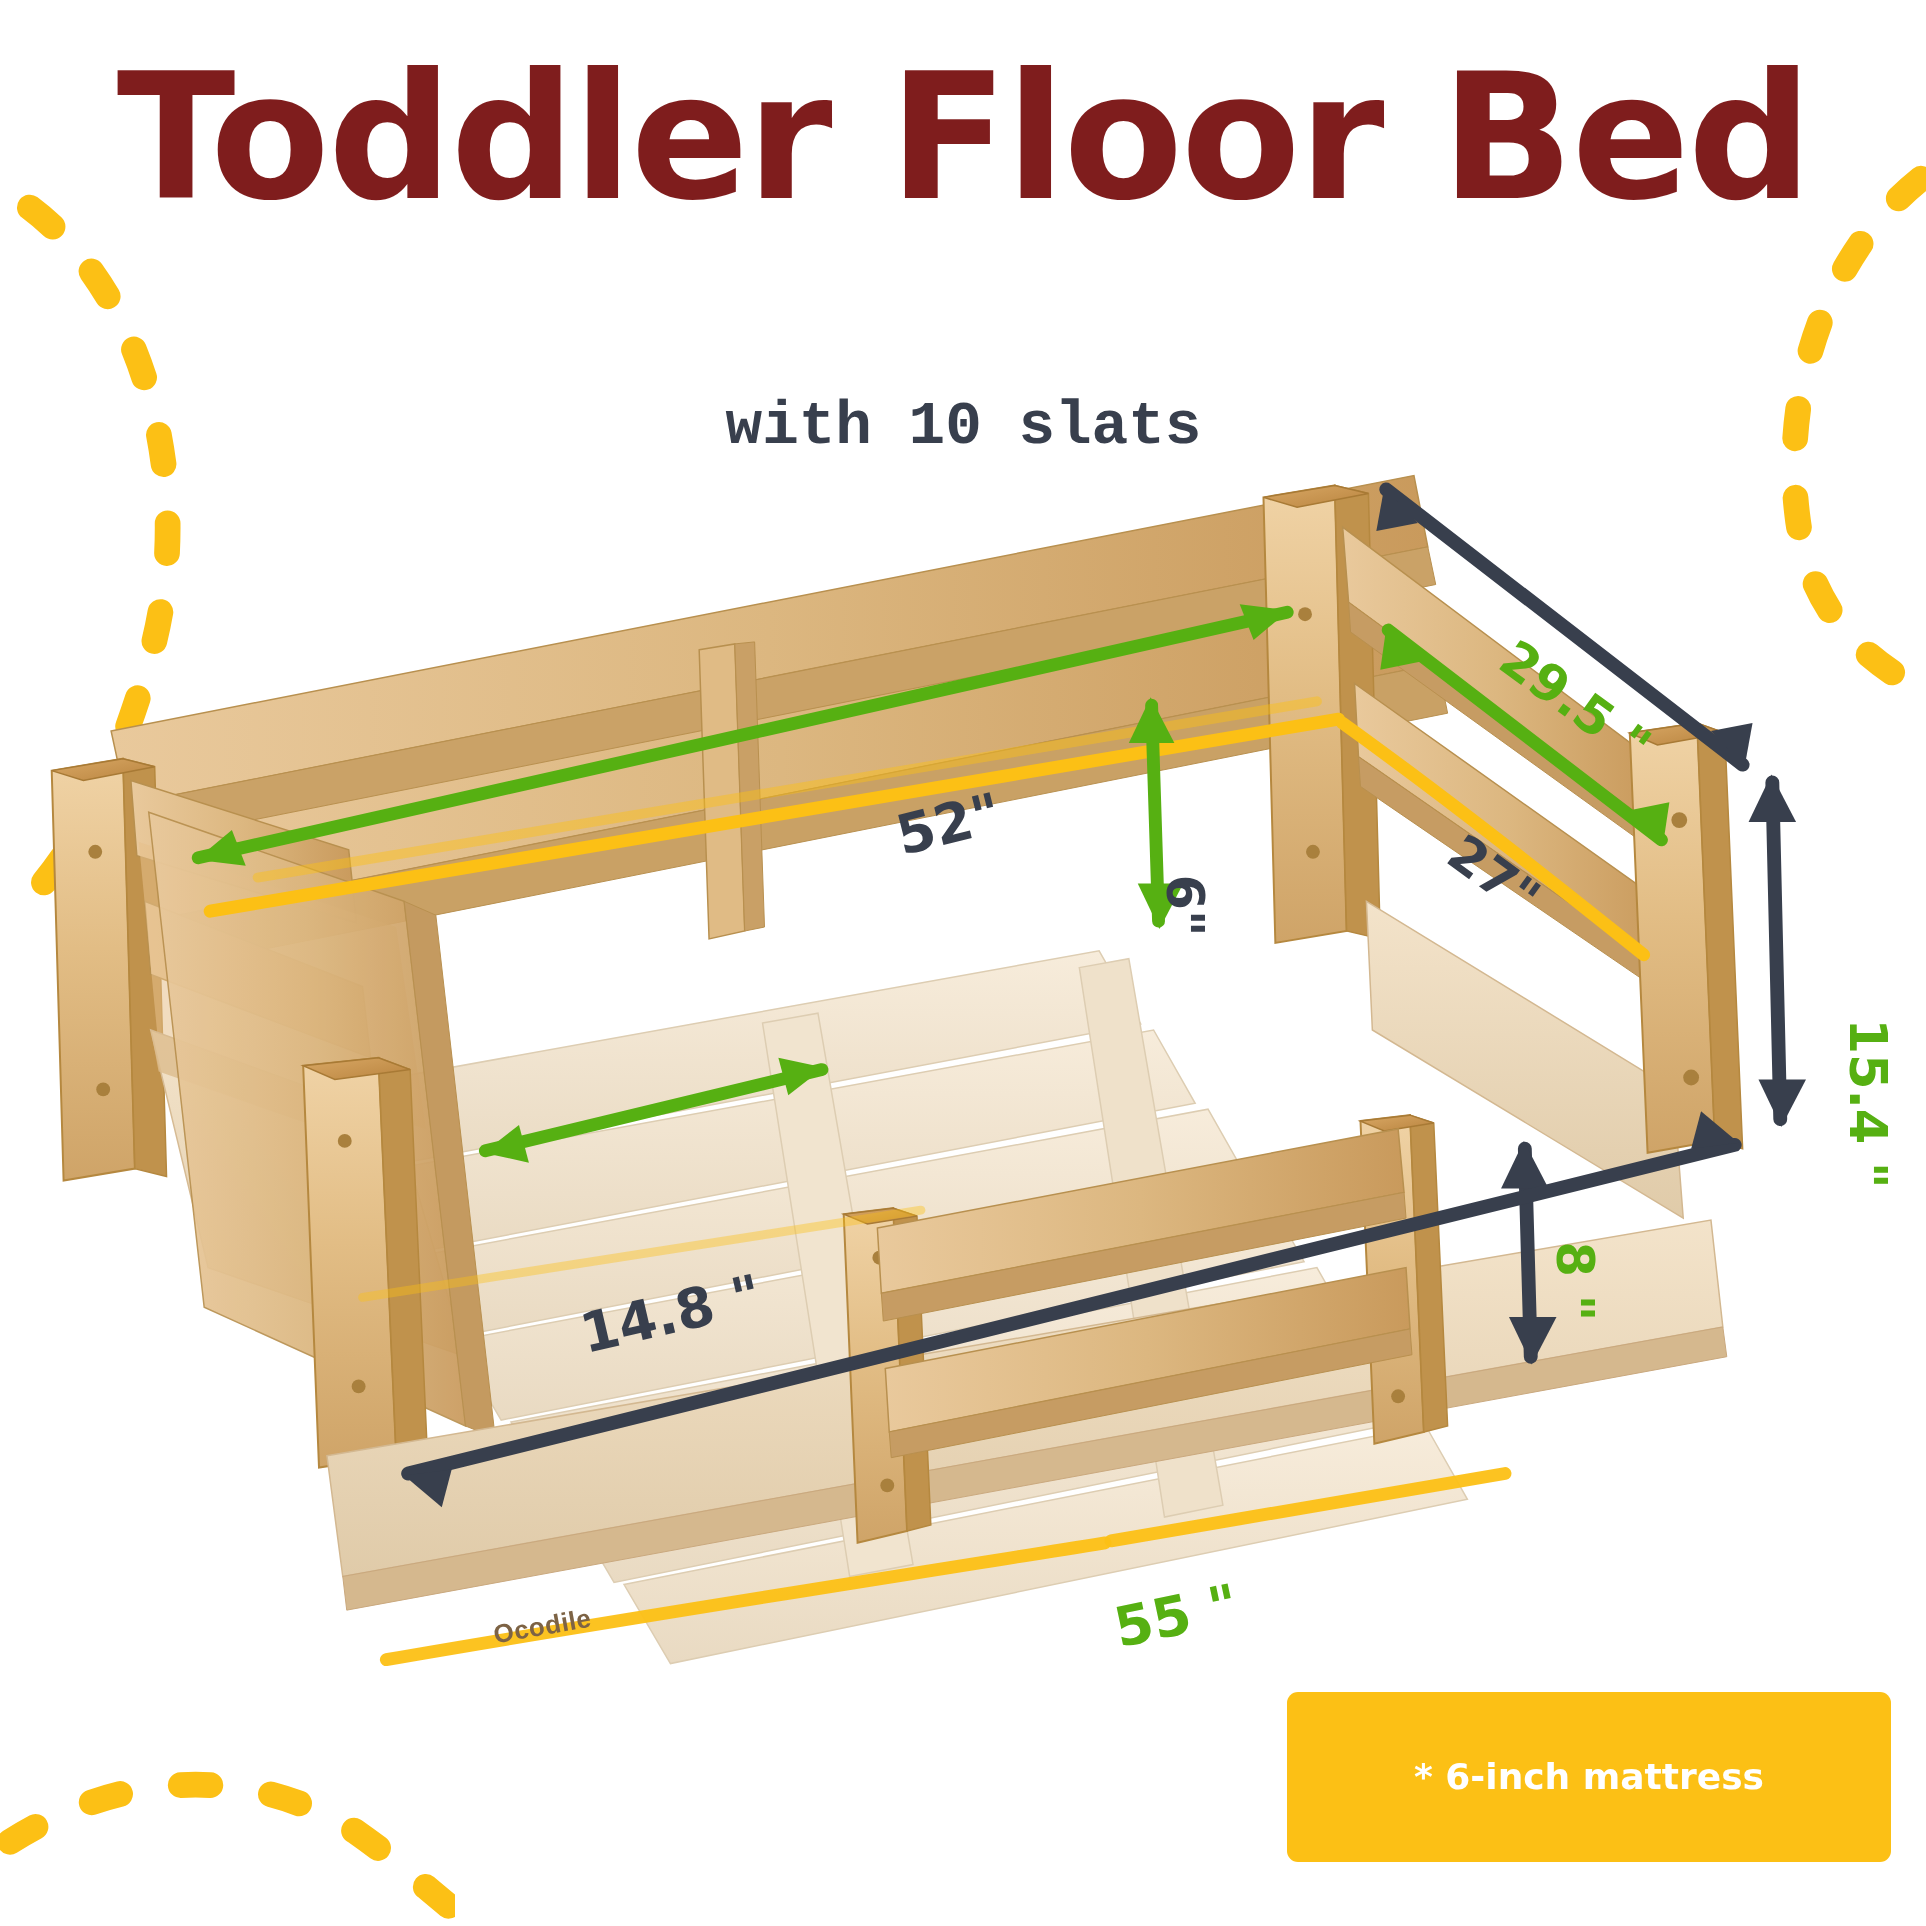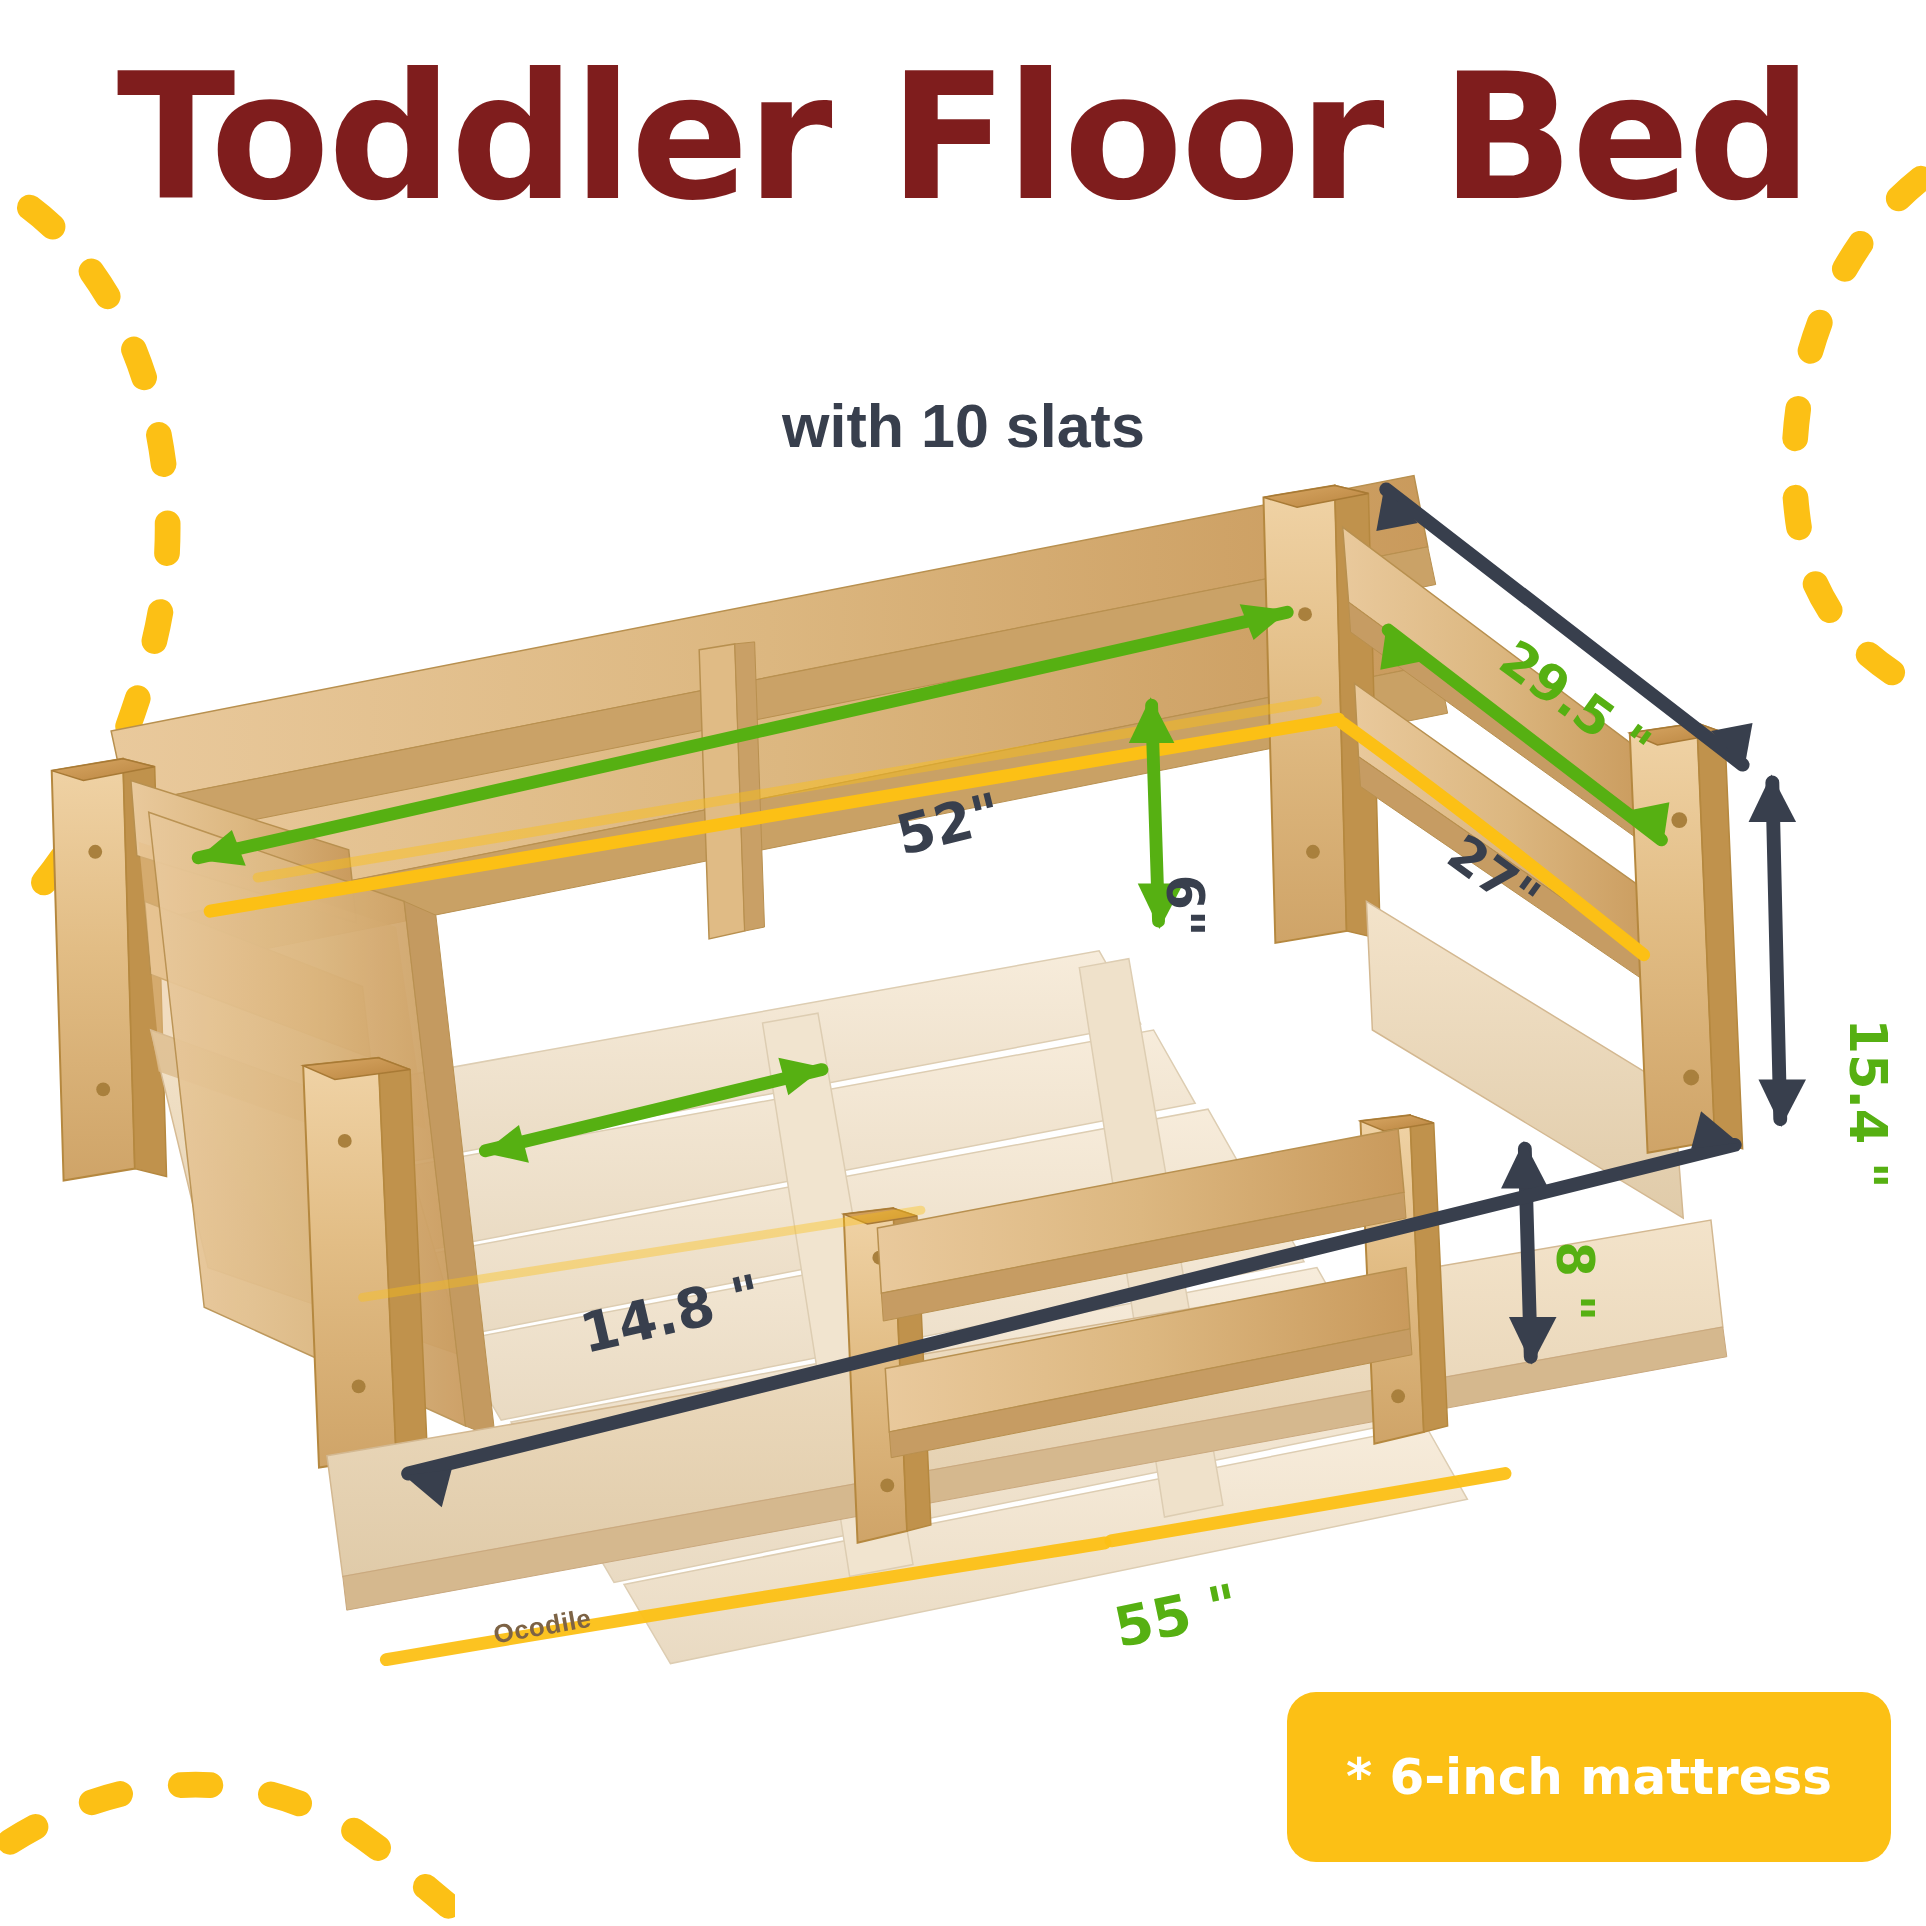--- a/index.html
+++ b/index.html
@@ -15,21 +15,21 @@
     color:#7f1d1d; font-family:"DejaVu Sans", sans-serif;
   }
   .subtitle {
     position:absolute; left:0; right:0; top:255px; text-align:center;
     font-size:139px; line-height:1.0; font-weight:700; letter-spacing:-1px;
     color:#56b012; font-family:"DejaVu Sans", sans-serif;
   }
   .slats-line {
     position:absolute; left:0; right:0; top:396px; text-align:center;
     font-size:61px; line-height:1.0; font-weight:700;
-    color:#383f4d; font-family:Liberation Sans, sans-serif;
+    color:#383f4d; font-family:Liberation Mono, monospace;
   }
 
   
   .deco { position:absolute; pointer-events:none; }
 
   
   #bed-wrap { position:absolute; left:0; top:436px; width:1927px; height:1287px; }
 
   
   .dim {
@@ -52,24 +52,24 @@
   #brand {
     position:absolute; left:493px; top:1611px;
     font-size:26px; font-weight:700; color:#7d6345;
     font-family:"Liberation Sans", sans-serif;
     transform:rotate(-10deg); letter-spacing:0.5px;
   }
 
   
   #badge {
     position:absolute; left:1287px; top:1692px; width:604px; height:170px;
-    background:#fcc015; border-radius:29px;
+    background:#fcc015; border-radius:11px;
     display:flex; flex-direction:column; align-items:center; justify-content:center;
     color:#ffffff; font-family:"DejaVu Sans", sans-serif; font-weight:700;
-    font-size:50px; line-height:1.12; text-align:center;
+    font-size:36px; line-height:1.12; text-align:center;
   }
 </style>
 </head>
 <body>
 
 <div id="stage">
 
   <svg class="deco" style="left:0; top:168px;" width="317" height="752" viewBox="0 0 320 760">
     <path d="M 30 40 C 150 130, 200 330, 150 500 C 110 640, 60 710, 10 760" fill="none" stroke="#fcc015" stroke-width="26" stroke-linecap="round" stroke-dasharray="30 60"></path>
   </svg>

